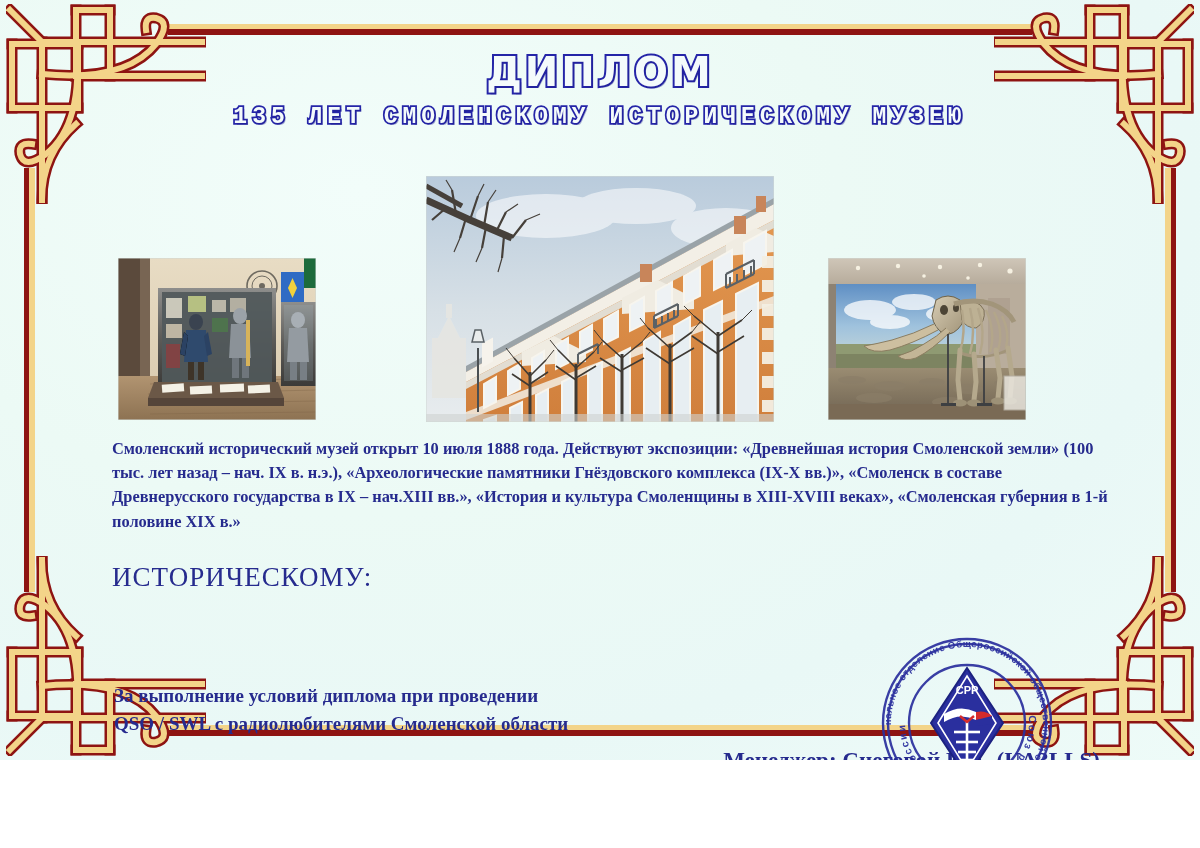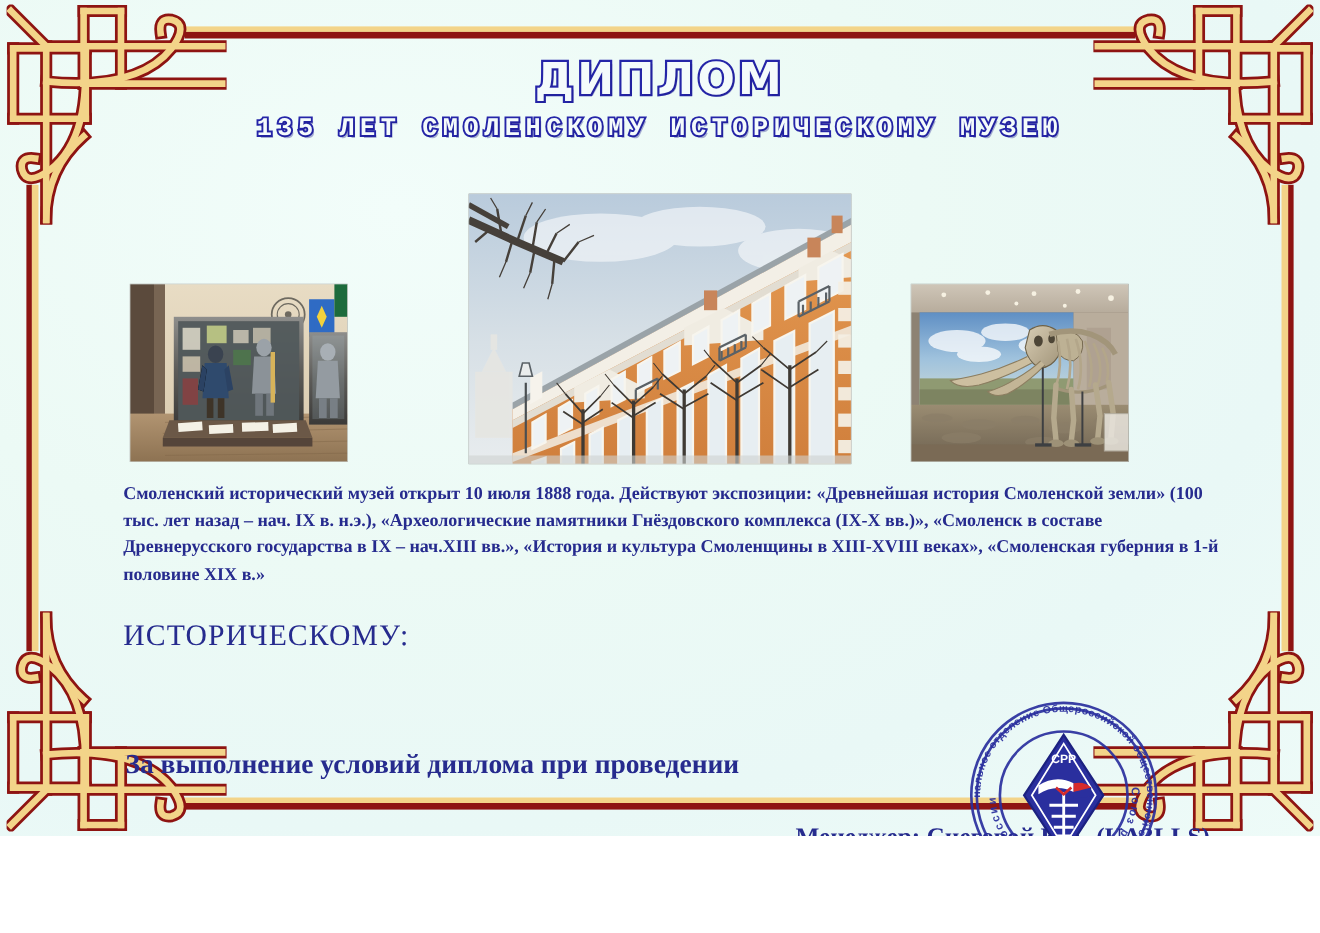--- a/index.html
+++ b/index.html
@@ -77,21 +77,21 @@
     font-weight:bold;font-size:16.4px;line-height:24.2px;
   }
   .awarded{
     position:absolute;left:112px;top:562px;
     color:#262b8e;font-family:"Liberation Serif", serif;
     font-size:27px;letter-spacing:1px;font-weight:normal;
   }
   .cond{
     position:absolute;left:114px;top:682px;
     color:#262b8e;font-family:"Liberation Serif", serif;
-    font-weight:bold;font-size:25px;line-height:28px;
+    font-weight:bold;font-size:19px;line-height:28px;
   }
   .manager{
     position:absolute;right:100px;top:748px;
     color:#262b8e;font-family:"Liberation Serif", serif;
     font-weight:bold;font-size:23px;
   }
 
   
   .seal{position:absolute;left:872px;top:628px;width:190px;height:190px;}
   .seal svg{display:block;width:100%;height:100%;}
@@ -611,20 +611,21 @@
       <rect x="0" y="0" width="198" height="162" fill="none" stroke="#cfd8d4" stroke-width="1"></rect>
     </svg>
   </div>
 
   <div class="para">Смоленский исторический музей открыт 10 июля 1888 года. Действуют экспозиции: «Древнейшая история Смоленской земли» (100 тыс. лет назад – нач. IX в. н.э.), «Археологические памятники Гнёздовского комплекса (IX-X вв.)», «Смоленск в составе Древнерусского государства в IX – нач.XIII вв.», «История и культура Смоленщины в XIII-XVIII веках», «Смоленская губерния в 1-й половине XIX в.»</div>
 
   <div class="awarded">ИСТОРИЧЕСКОМУ:</div>
 
   <div class="cond">
     <div>За выполнение условий диплома при проведении</div>
+    <div>QSO / SWL с радиолюбителями Смоленской области</div>
   </div>
 
   <div class="manager">Менеджер: Снеговой К.А. (UA3LLS)</div>
 
   <div class="seal">
     <svg viewBox="0 0 190 190" xmlns="http://www.w3.org/2000/svg">
       <defs>
         <path id="arcOuter" d="M 95,95 m -76,0 a 76,76 0 1,1 152,0 a 76,76 0 1,1 -152,0"></path>
         <path id="arcInner" d="M 95,95 m -62,0 a 62,62 0 1,1 124,0 a 62,62 0 1,1 -124,0"></path>
       </defs>

